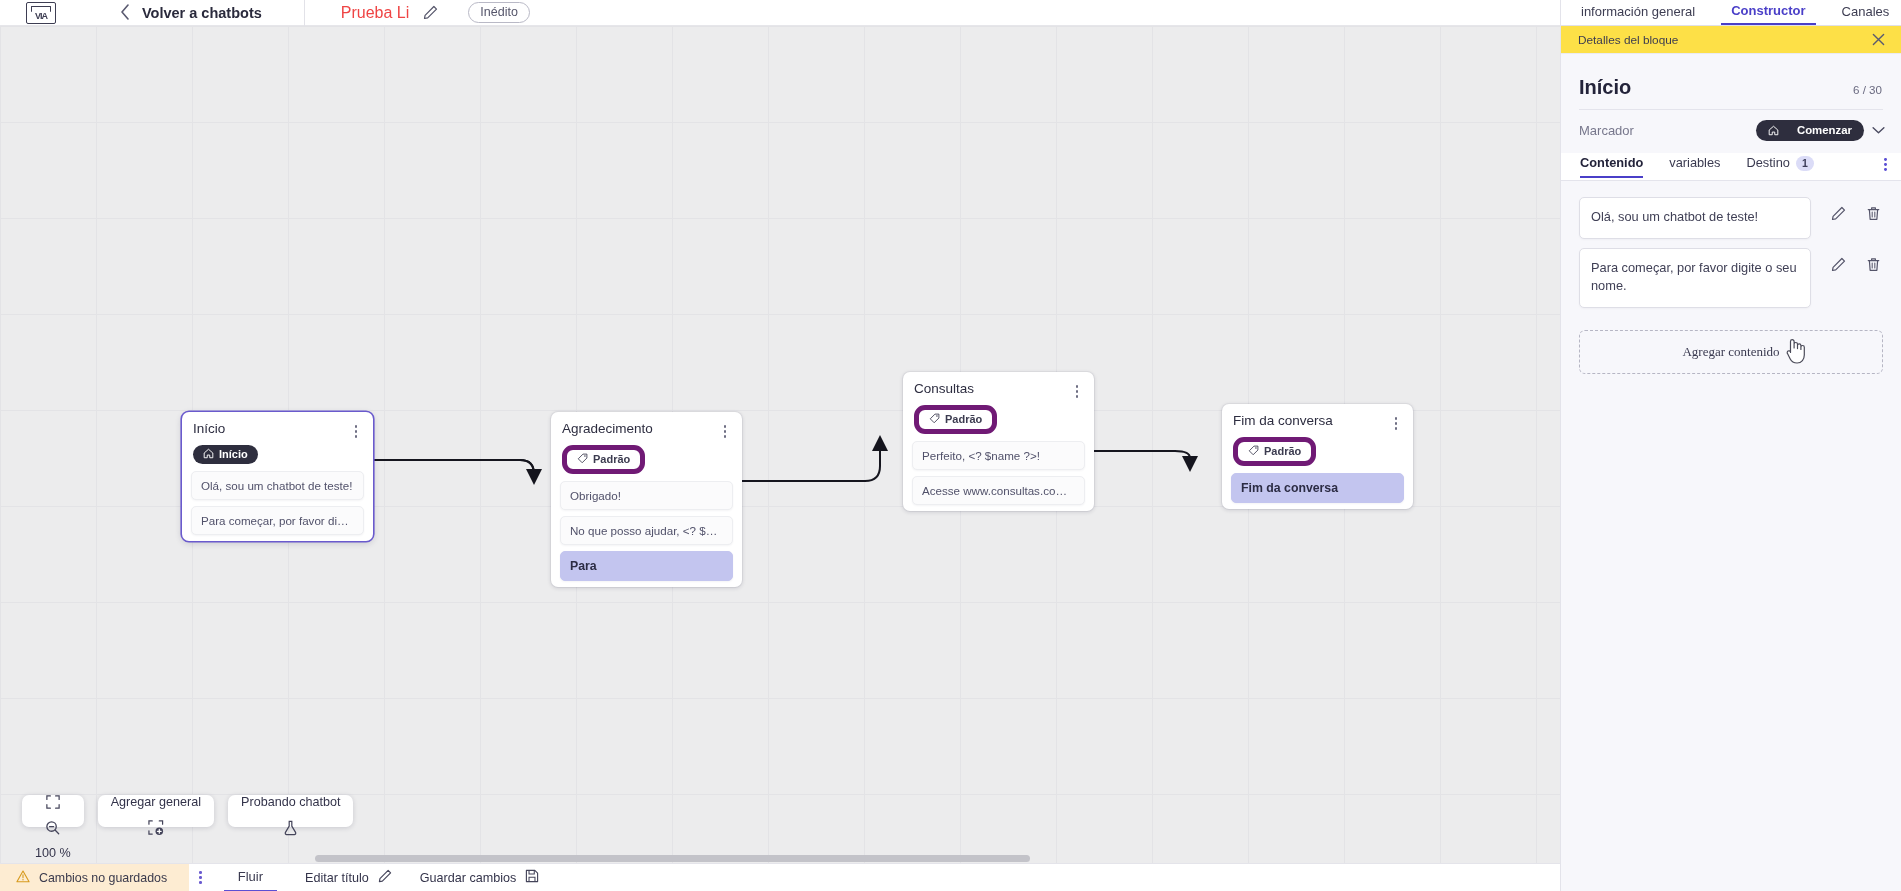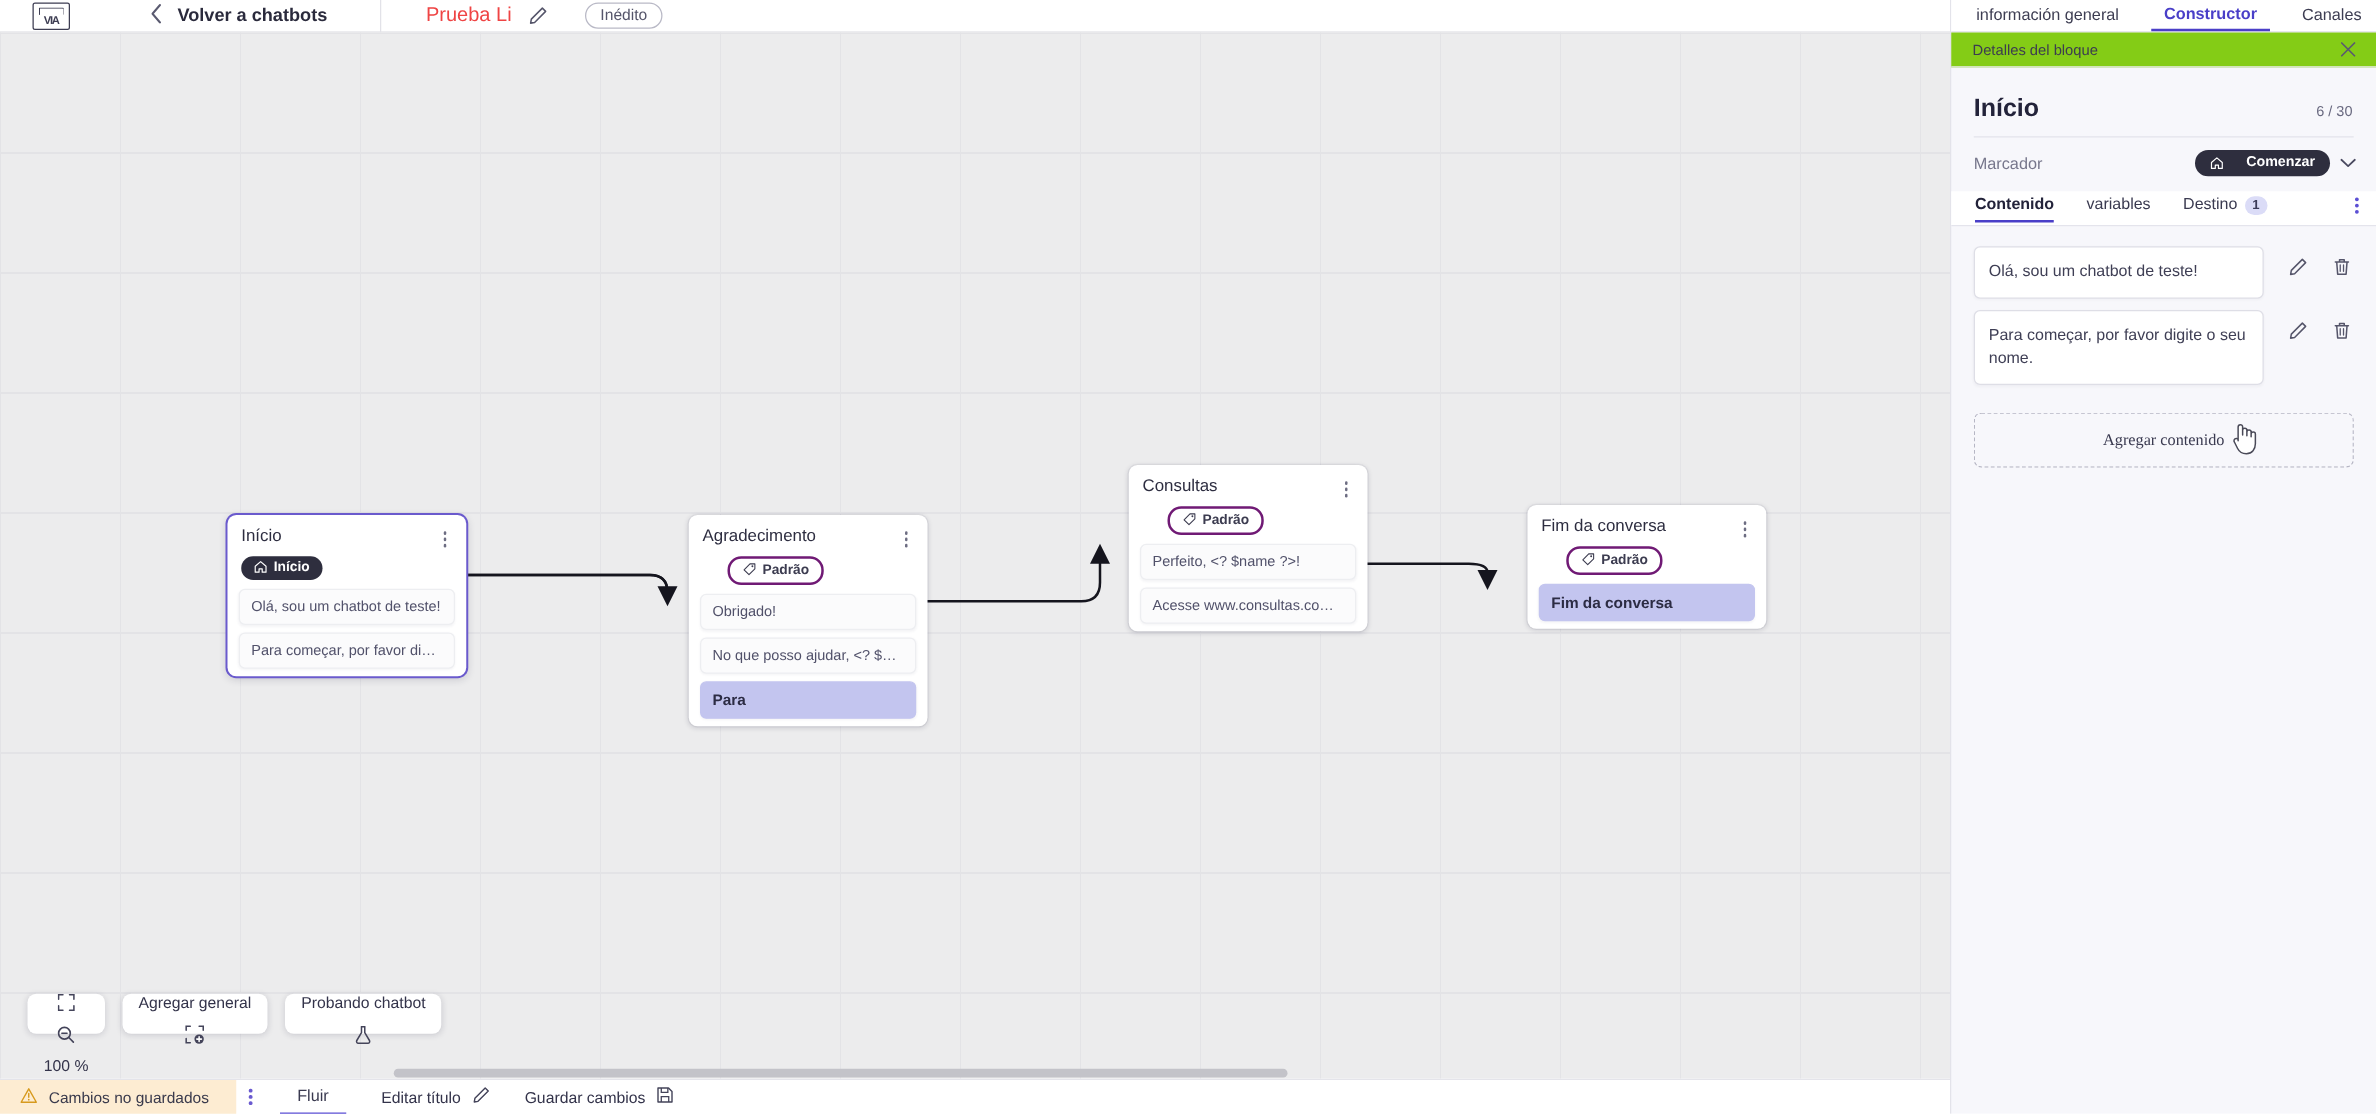--- a/index.html
+++ b/index.html
@@ -63,21 +63,21 @@
   .node-head { display:flex; align-items:flex-start; justify-content:space-between; padding: 9px 10px 0 11px;}
   .node-title { font-size: 13.5px; color:#2d2d40; font-weight: 400; }
   .kebab { width:14px; display:flex; flex-direction:column; align-items:center; gap:2.4px; padding-top:4px; cursor:pointer;}
   .kebab i { width:2.6px; height:2.6px; border-radius:50%; background:#6d6d82; display:block;}
   .badge-row { padding: 7px 11px 4px; }
   .badge {
     display:inline-flex; align-items:center; gap:5px;
     font-size: 11px; font-weight:700; border-radius: 11px; padding: 3px 10px 4px;
   }
   .badge.start { background:#2e2e3e; color:#fff; }
-  .badge.default { background:#fff; color:#3c3c50; border:2px solid #701a75; font-weight:600;margin-left:20px;}
+  .badge.default { background:#fff; color:#3c3c50; border:5px solid #701a75; font-weight:600;}
   .node-body { padding: 3px 9px 0; display:flex; flex-direction:column; gap:6px; }
   .msg {
     background:#fbfbfc; border:1px solid #edeef1; border-radius:5px;
     font-size: 11.6px; color:#51516a; padding: 7px 9px;
     white-space:nowrap; overflow:hidden; text-overflow:ellipsis;
     box-shadow: 0 1px 2px rgba(40,40,70,.05);
   }
   .msg.accent {
     background:#c3c5ef; border-color:#c3c5ef; color:#2c2c44; font-weight:700; font-size:12.3px;
   }
@@ -121,21 +121,21 @@
   }
   .rp-tabs {
     height: 26px; background:#fff; display:flex; align-items:center; gap:16px;
     padding-left: 10px; border-bottom:1px solid #e0e0e8;
   }
   .rp-tab {
     font-size:13px; color:#3d3d52; padding: 3px 10px 5px; cursor:pointer; white-space:nowrap;
   }
   .rp-tab.active { color:#4a3fc8; font-weight:700; border-bottom:2px solid #4a3fc8; }
   .rp-subhead {
-    height: 28px; background:#84cc16; display:flex; align-items:center;
+    height: 28px; background:#fde047; display:flex; align-items:center;
     justify-content:space-between; padding: 0 16px 0 17px;
     border-bottom:1px solid #ebebf1;
   }
   .rp-subhead .t { font-size:11.8px; color:#3c3c50; }
   .close-x { cursor:pointer; color:#5a5a70; display:flex; }
   .rp-titlerow {
     display:flex; align-items:baseline; justify-content:space-between;
     padding: 22px 19px 10px 18px;
   }
   .rp-title { font-size:20px; font-weight:700; color:#23233a; }

